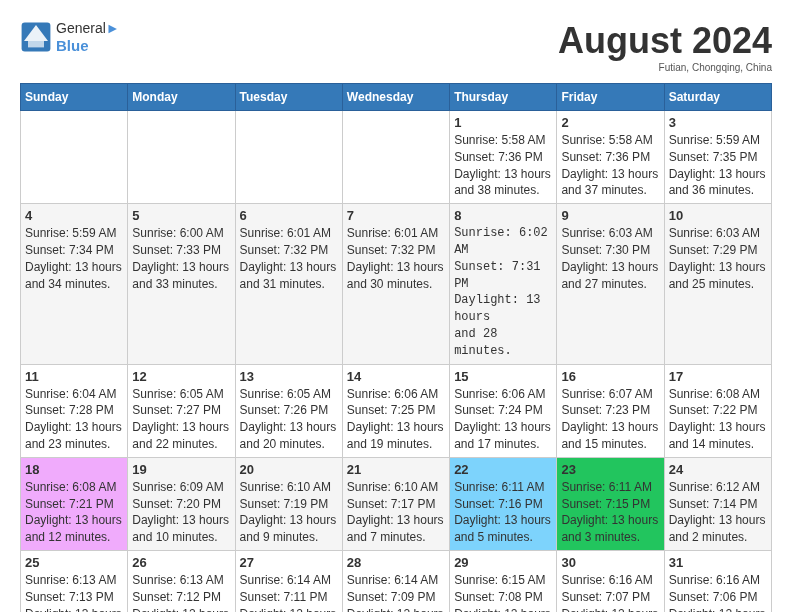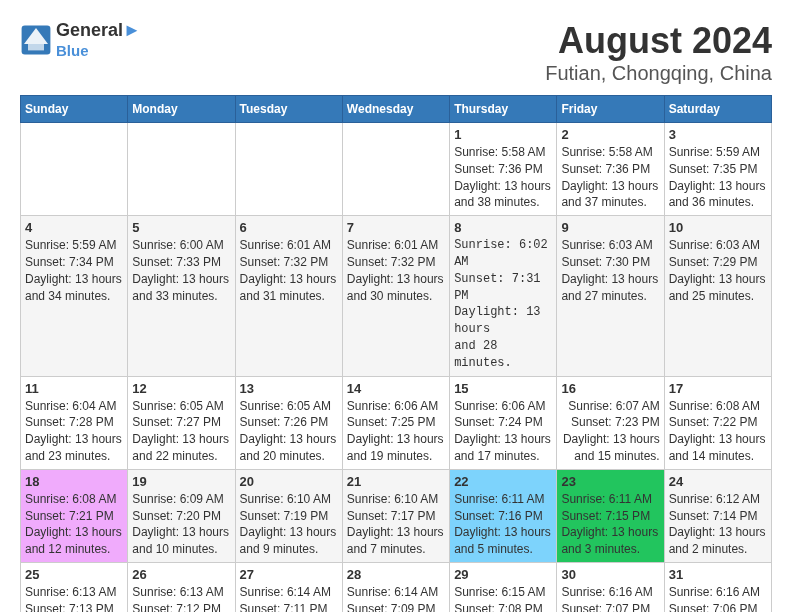--- a/index.html
+++ b/index.html
@@ -27,21 +27,21 @@
     }
     .title-section {
       text-align: right;
     }
     .main-title {
       font-size: 36px;
       font-weight: bold;
       color: #333;
     }
     .subtitle {
-      font-size: 20px;
+      font-size: 10px;
       color: #555;
     }
     .calendar {
       width: 100%;
       border-collapse: collapse;
       font-size: 11px;
     }
     .calendar th {
       background-color: #3579b8;
       color: white;
@@ -78,21 +78,21 @@
 <body>
 
 <div class="header-section">
   <div class="logo">
     <svg class="logo-icon" viewBox="0 0 40 40">
       <rect x="2" y="2" width="36" height="36" rx="4" fill="#3579b8"></rect>
       <polygon points="20,5 35,25 5,25" fill="white" opacity="0.9"></polygon>
       <rect x="10" y="25" width="20" height="8" fill="white" opacity="0.7"></rect>
     </svg>
     <div style="line-height:1.2">
-      <div style="font-size:18px;font-weight:bold;color:#333;">
+      <div style="font-size:14px;font-weight:normal;color:#333;">
         <span style="color:#333;">General</span><span style="color:#4a90d9;">►</span>
       </div>
       <div style="font-size:15px;font-weight:bold;color:#4a90d9;">Blue</div>
     </div>
   </div>
   <div class="title-section">
     <div class="main-title">August 2024</div>
     <div class="subtitle">Futian, Chongqing, China</div>
   </div>
 </div>
@@ -219,21 +219,21 @@
         </td>
         <td>
           <div class="day-number">15</div>
           <div class="day-info" style="white-space: pre-line;">Sunrise: 6:06 AM
 Sunset: 7:24 PM
 Daylight: 13 hours
 and 17 minutes.</div>
         </td>
         <td>
           <div class="day-number">16</div>
-          <div class="day-info" style="white-space: pre-line; text-align: right;">Sunrise: 6:07 AM
+          <div class="day-info" style="white-space: pre-line;">Sunrise: 6:07 AM
 Sunset: 7:23 PM
 Daylight: 13 hours
 and 15 minutes.</div>
         </td>
         <td>
           <div class="day-number">17</div>
           <div class="day-info" style="white-space: pre-line;">Sunrise: 6:08 AM
 Sunset: 7:22 PM
 Daylight: 13 hours
 and 14 minutes.</div>

